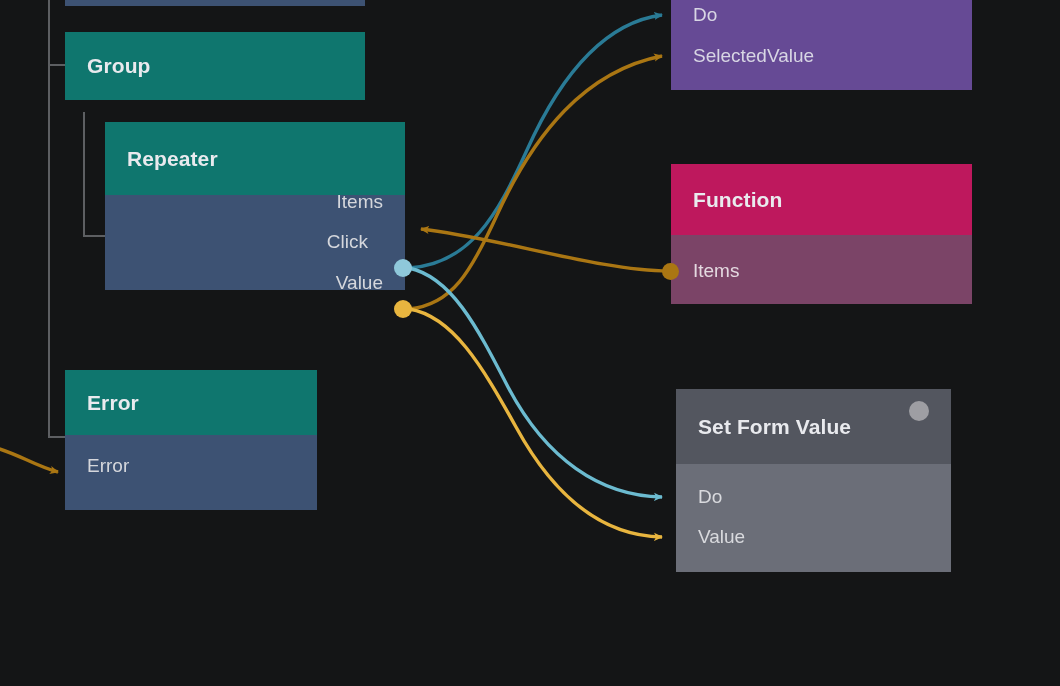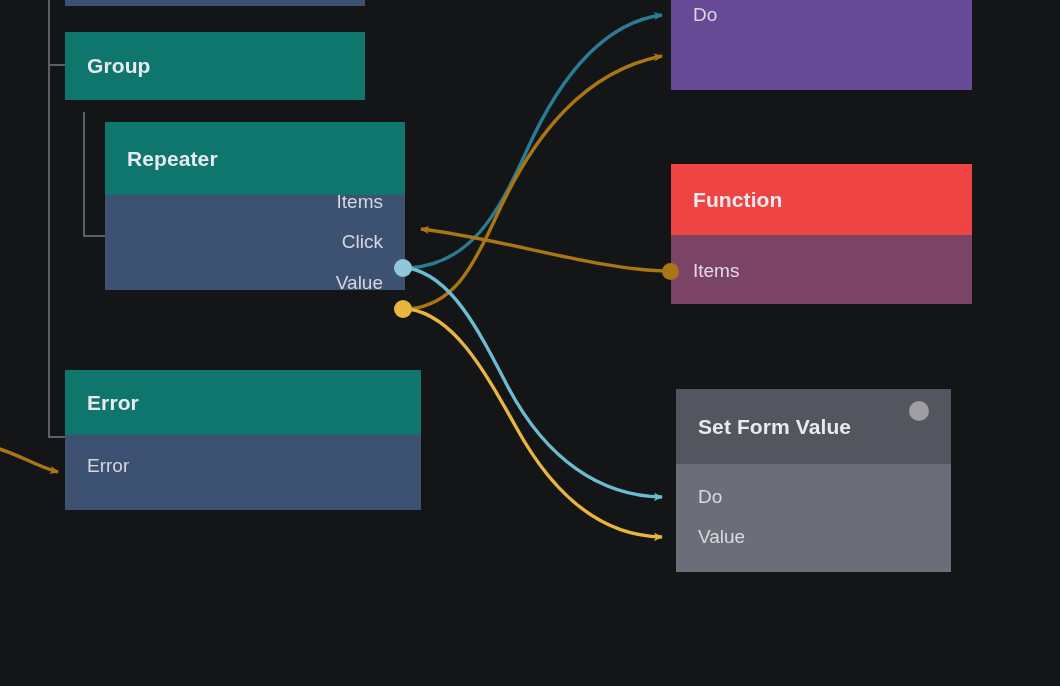--- a/index.html
+++ b/index.html
@@ -74,21 +74,21 @@
   }
   .status-dot {
     position: absolute;
     border-radius: 50%;
   }
   
   .skin-blue   .node-header { background: #0f766e; }
   .skin-blue   .node-body   { background: #3D5273; }
   .skin-purple .node-body   { background: #664A95; }
   .skin-purple .port-label  { color: #d8d6e4; }
-  .skin-magenta .node-header { background: #ef4444; }
+  .skin-magenta .node-header { background: #be185d; }
   .skin-magenta .node-body   { background: #7B4467; }
   .skin-magenta .port-label  { color: #e4d9e0; }
   .skin-grey   .node-header { background: #53565F; }
   .skin-grey   .node-body   { background: #6B6E78; }
   .skin-grey   .port-label  { color: #d9dade; }
   
   .tree-line {
     position: absolute;
     background: #5d5f62;
     z-index: 0;
@@ -147,50 +147,53 @@
   </div>
 
   <div class="node skin-blue" style="left:105px; top:122px; width:300px; height:168px;">
     <div class="node-header" style="height:73px; padding-left:22px;">
       <span class="node-title">Repeater</span>
     </div>
     <div class="node-body" style="height:151px;">
       <div class="port-row right" style="right:0; top:-4px; width:100%;">
         <span class="port-label">Items</span>
       </div>
-      <div class="port-row right" style="right:0; top:36px; width:100%;align-items:flex-end;">
+      <div class="port-row right" style="right:15px; top:36px; width:100%;align-items:flex-end;">
         <span class="port-label">Click</span>
       </div>
       <div class="port-row right" style="right:0; top:77px; width:100%;">
         <span class="port-label">Value</span>
       </div>
     </div>
   </div>
 
   <div style="position:absolute; z-index:3; left:394px; top:259px; width:18px; height:18px;
               border-radius:50%; background:#8FC8DA;"></div>
   <div style="position:absolute; z-index:3; left:394px; top:300px; width:18px; height:18px;
               border-radius:50%; background:#E8B53F;"></div>
 
-  <div class="node skin-blue" style="left:65px; top:370px; width:356px; height:140px;">
+  <div class="node skin-blue" style="left:65px; top:370px; width:252px; height:140px;">
     <div class="node-header" style="height:65px; padding-left:22px;">
       <span class="node-title">Error</span>
     </div>
     <div class="node-body" style="height:75px;">
       <div class="port-row left" style="left:0; top:20px;">
         <span class="port-label">Error</span>
       </div>
     </div>
   </div>
 
   <div class="node skin-purple" style="left:671px; top:-36px; width:301px; height:126px;">
     <div class="node-body" style="height:126px;">
       <div class="port-row left" style="left:0; top:40px;">
         <span class="port-label">Do</span>
       </div>
+      <div class="port-row left" style="left:0; top:81px;">
+        <span class="port-label">SelectedValue</span>
+      </div>
     </div>
   </div>
 
   <div class="node skin-magenta" style="left:671px; top:164px; width:301px; height:140px;">
     <div class="node-header" style="height:71px; padding-left:22px;">
       <span class="node-title">Function</span>
     </div>
     <div class="node-body" style="height:69px;">
       <div class="port-row left" style="left:0; top:25px;">
         <span class="port-label">Items</span>

